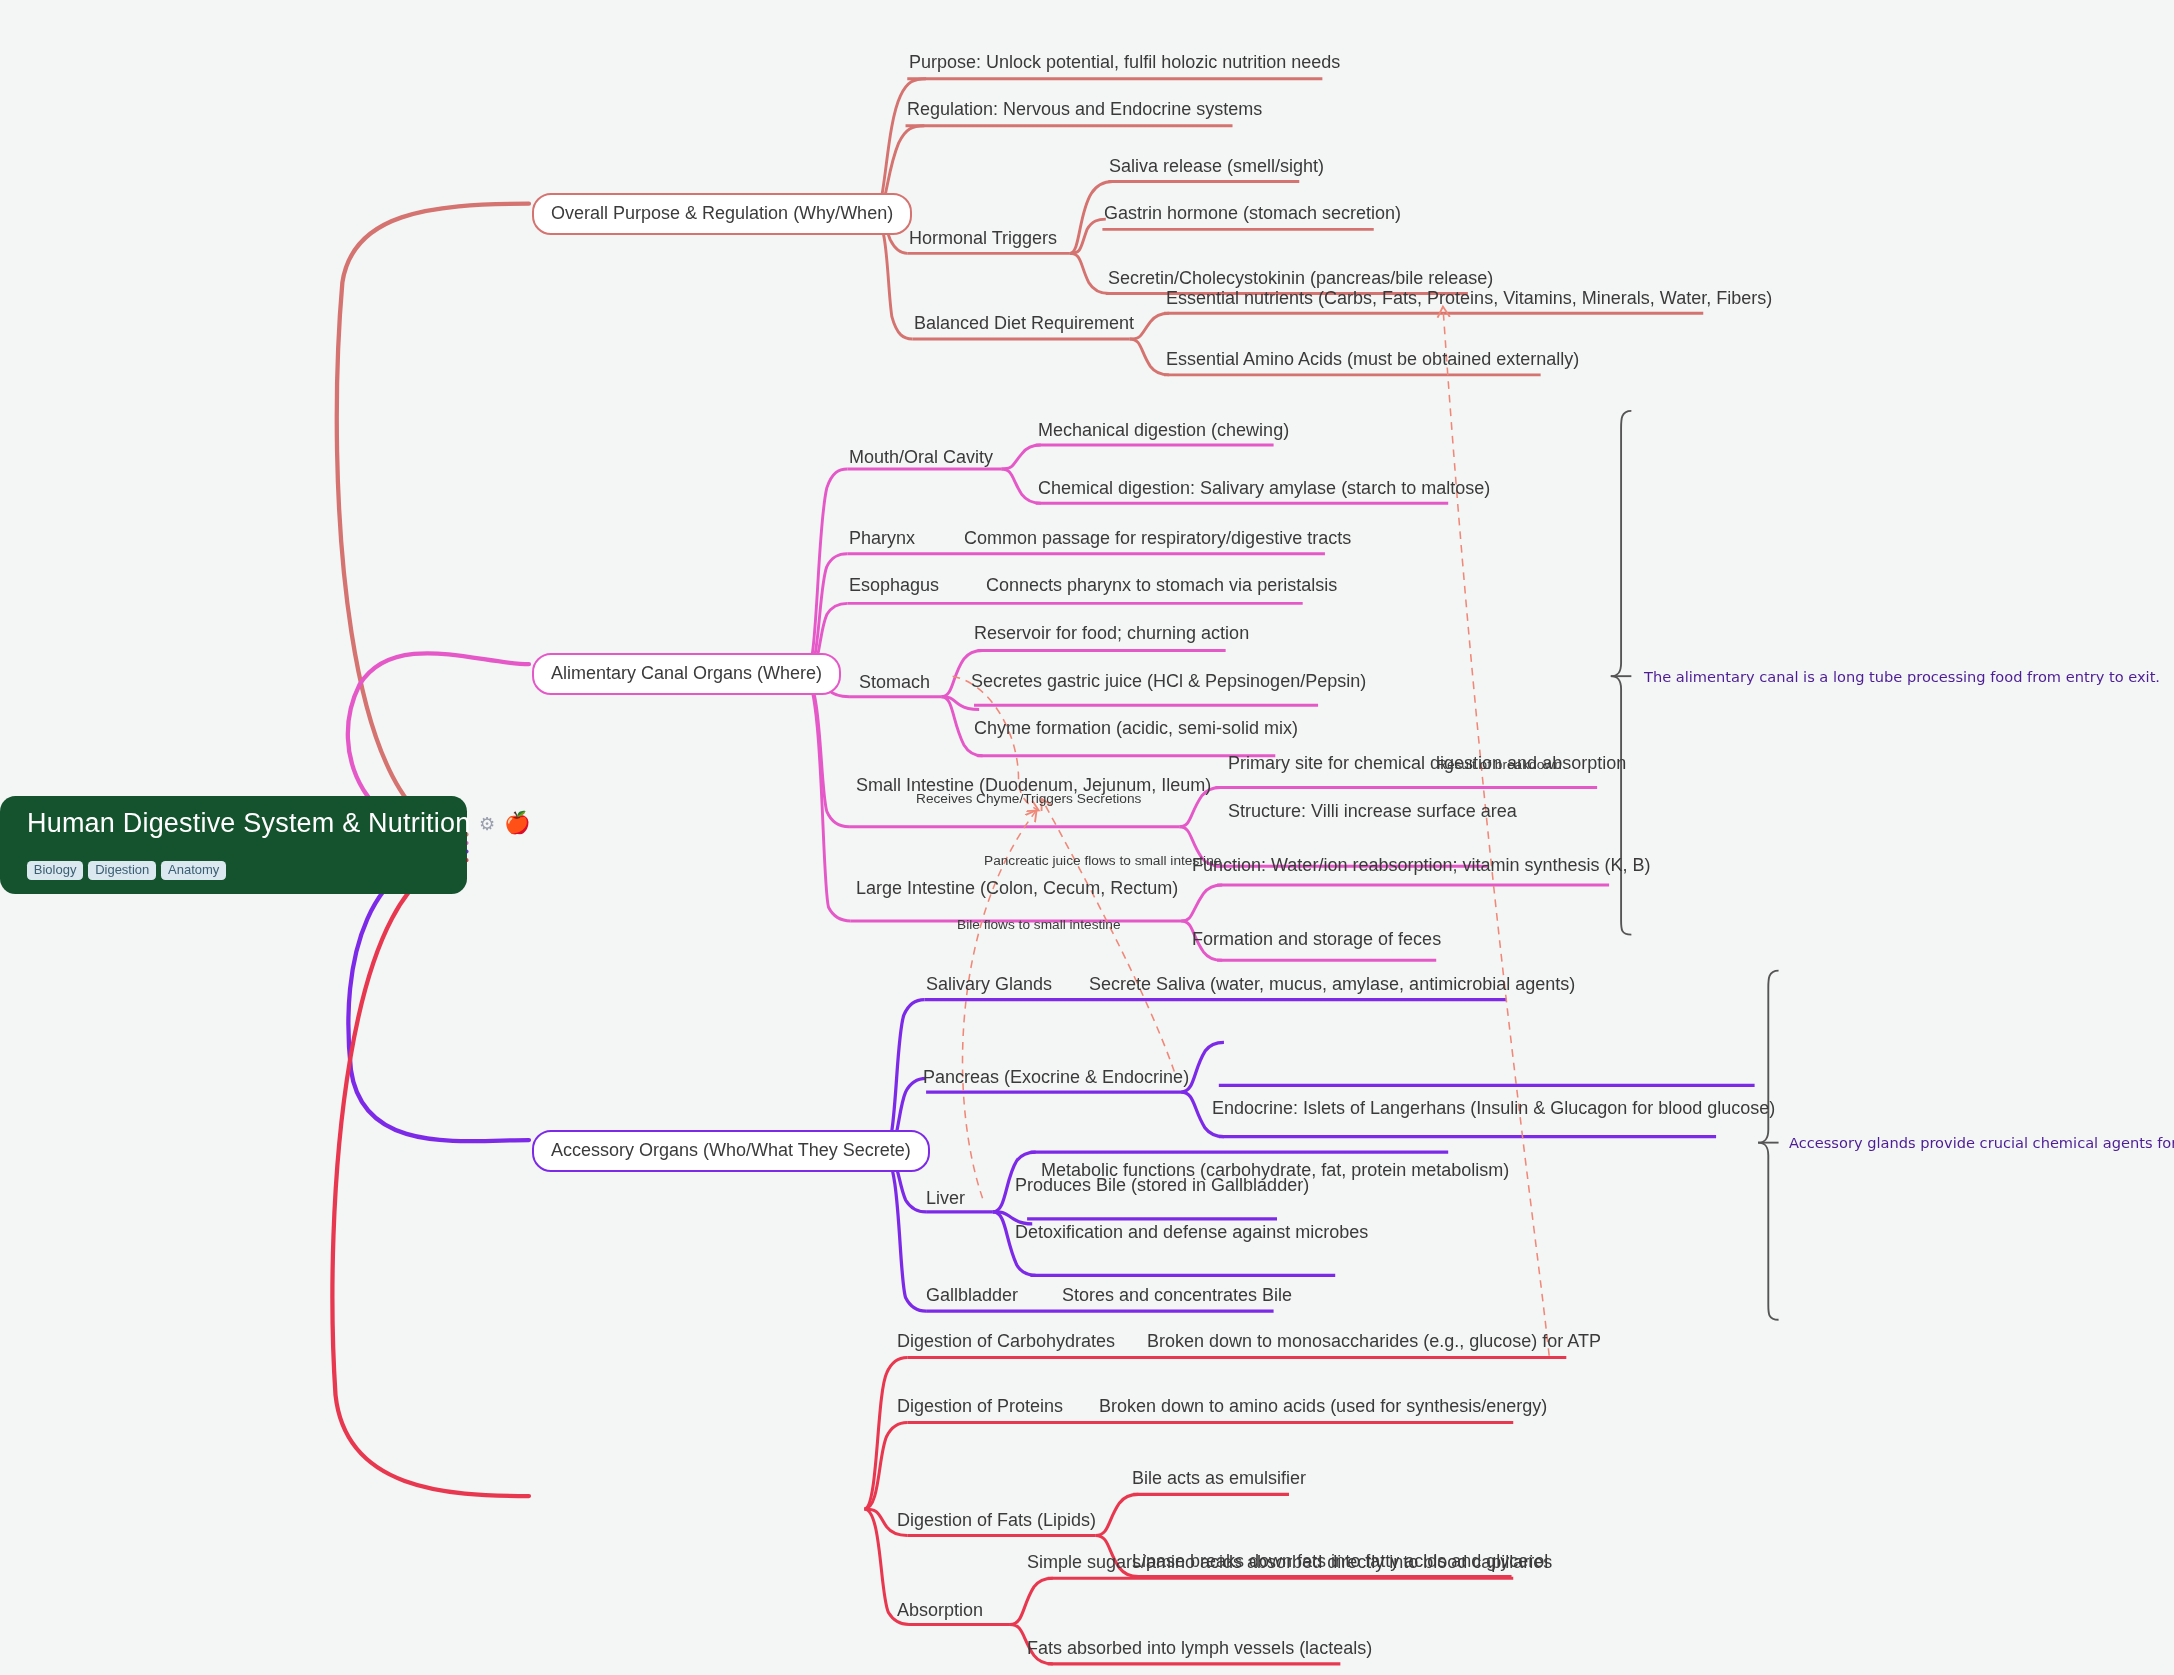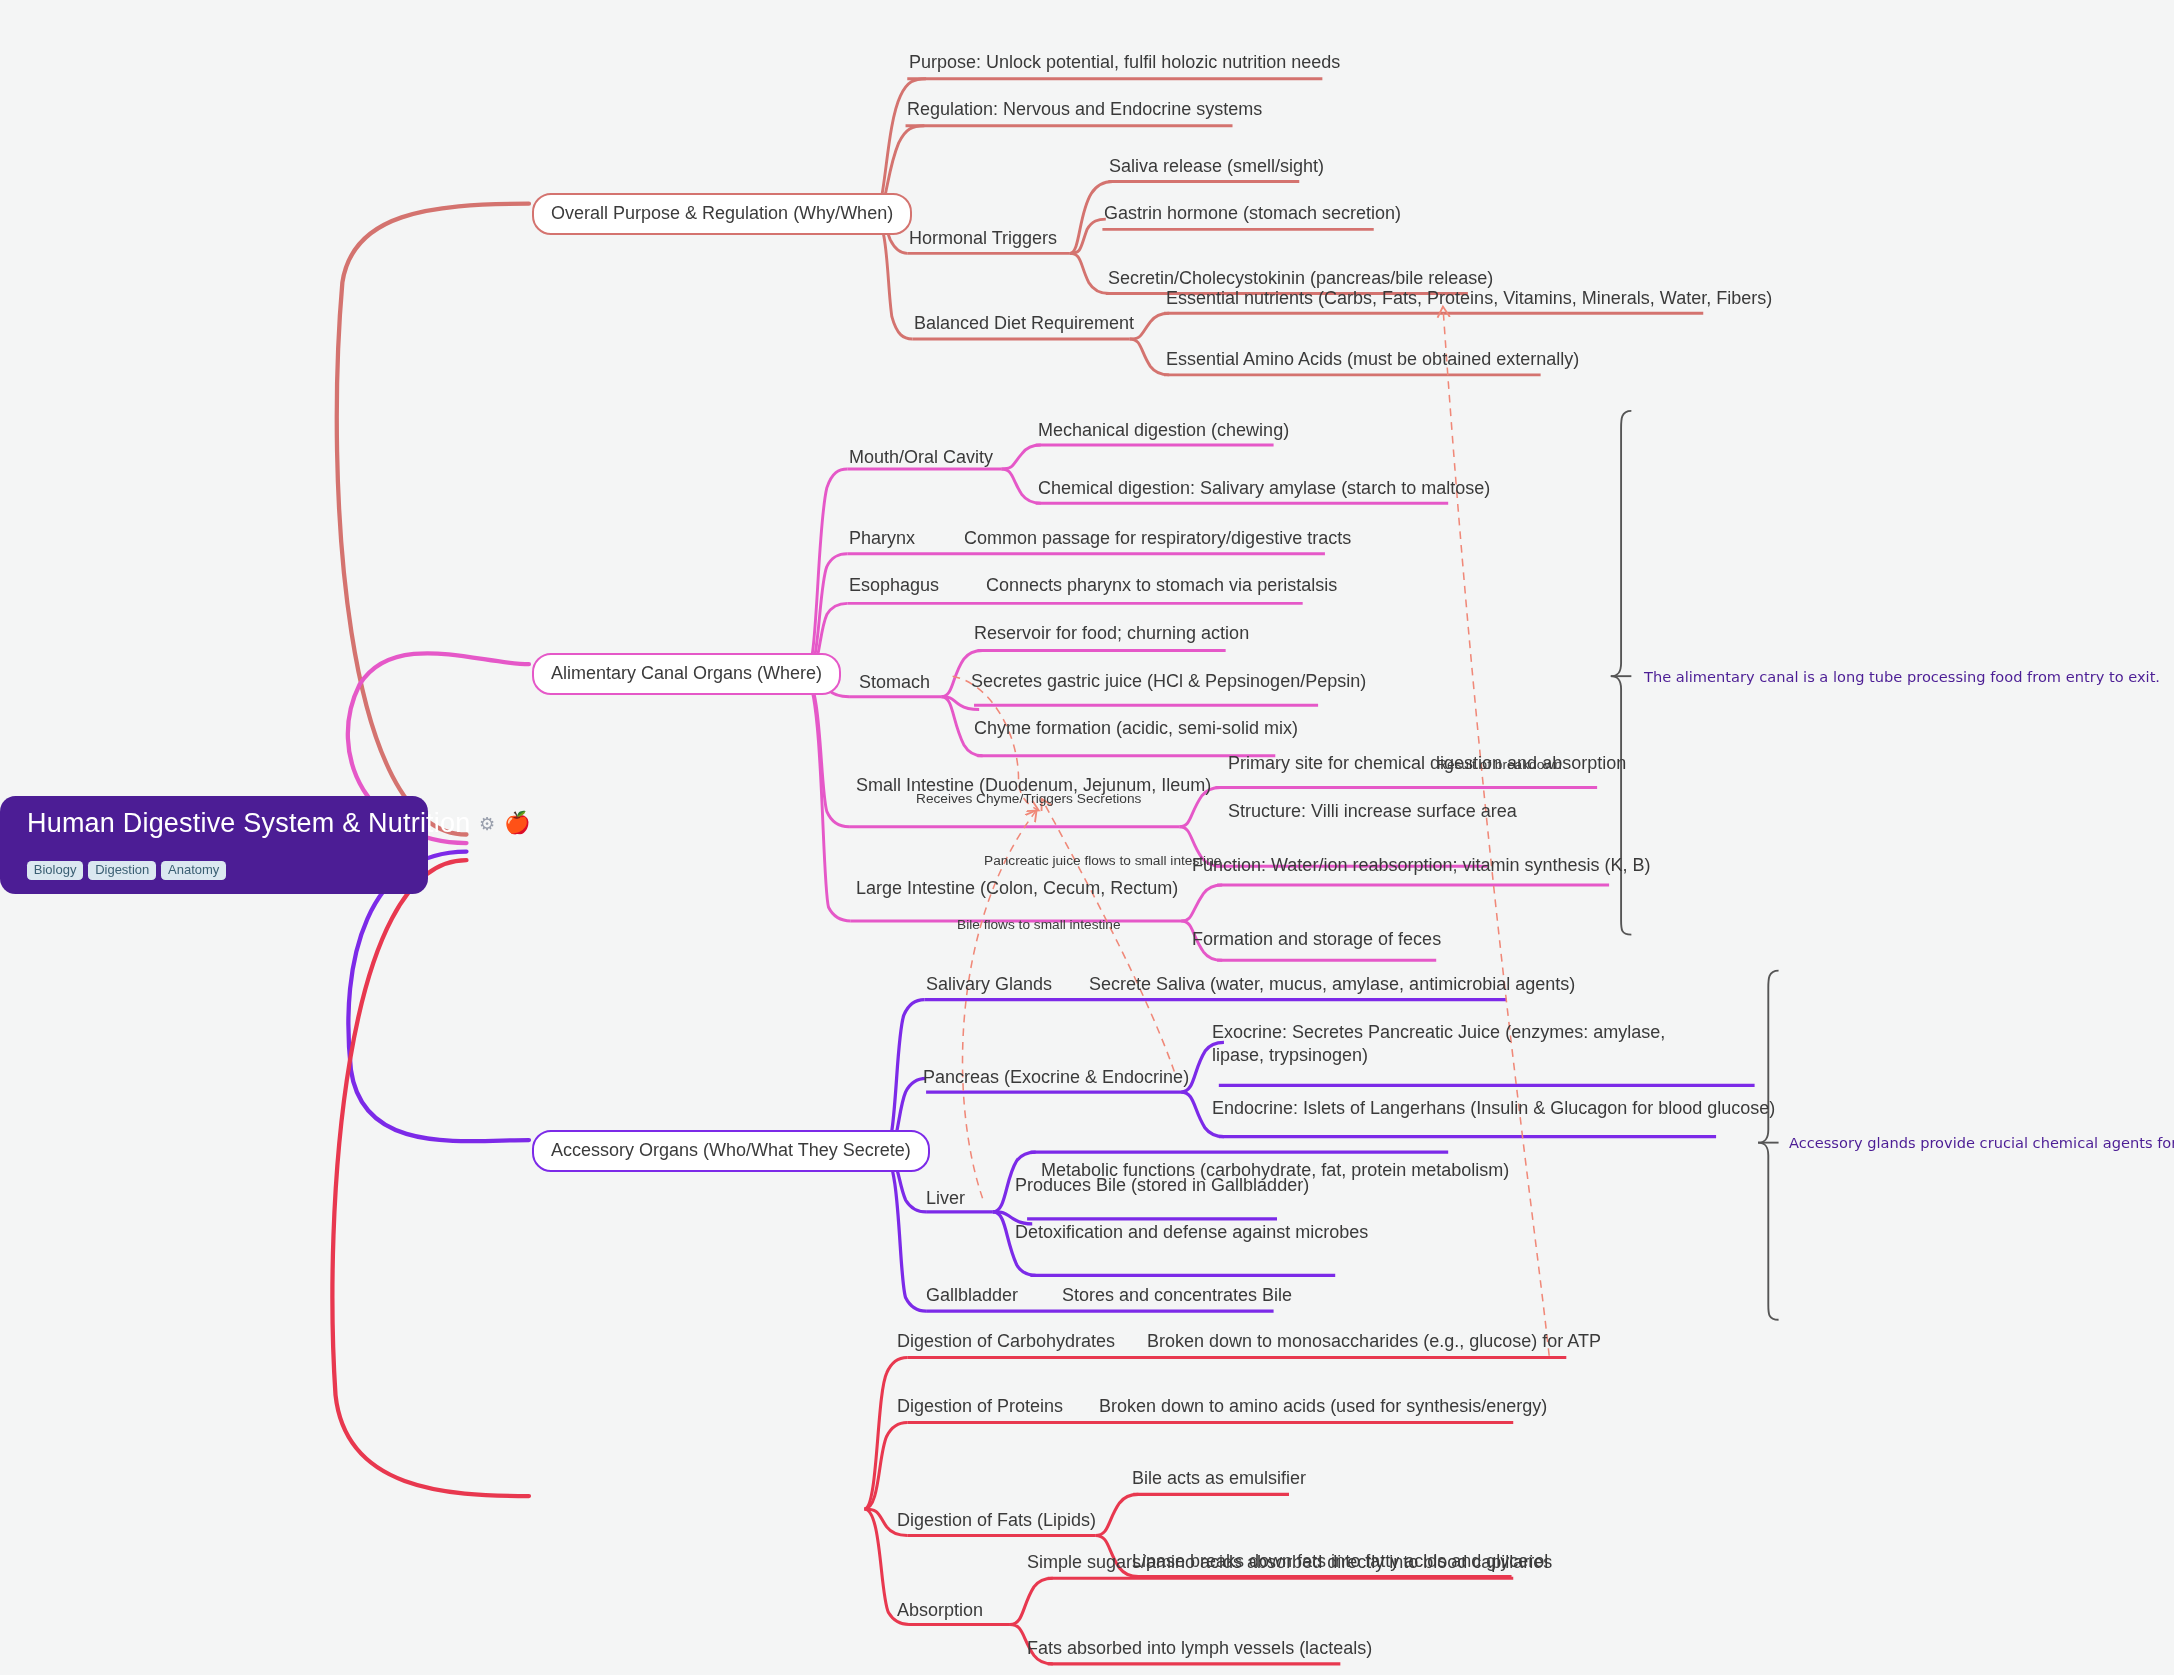--- a/index.html
+++ b/index.html
@@ -7,22 +7,22 @@
     width:2174px;height:1675px;
     background:#f4f5f5;
     font-family:"Liberation Sans",sans-serif;
     overflow:hidden;position:relative;
   }
   #canvas{position:absolute;inset:0;}
   svg.links{position:absolute;left:0;top:0;width:2174px;height:1675px;pointer-events:none;}
 
   
   .root-node{
-    position:absolute;left:0px;top:796px;width:428px;
-    background:#4c1d95;border-radius:15.4px;
+    position:absolute;left:0px;top:796px;width:467px;
+    background:#14532d;border-radius:15.4px;
     padding:12px 20.5px 13.7px 27px;box-sizing:border-box;
   }
   .root-title{
     color:#ffffff;font-size:27px;font-weight:400;letter-spacing:0.2px;
     white-space:nowrap;display:flex;align-items:center;gap:8.6px;
   }
   .root-title .gear{font-size:18px;color:#9aa0ad;line-height:1;}
   .root-title .apple{font-size:21.4px;line-height:1;}
   .root-tags{margin-top:22px;display:flex;gap:5.1px;}
   .tag{
@@ -247,21 +247,20 @@
   <div class="node" style="left:856px;top:877px;">Large Intestine (Colon, Cecum, Rectum)</div>
   <div class="node" style="left:1192px;top:854px;">Function: Water/ion reabsorption; vitamin synthesis (K, B)</div>
   <div class="node" style="left:1192px;top:928px;">Formation and storage of feces</div>
 
   <div class="pill" style="left:532px;top:1130px;border:2.6px solid #7c2ae8;">Accessory Organs (Who/What They Secrete)</div>
 
   <div class="node" style="left:926px;top:973px;">Salivary Glands</div>
   <div class="node" style="left:1089px;top:973px;">Secrete Saliva (water, mucus, amylase, antimicrobial agents)</div>
 
   <div class="node" style="left:923px;top:1066px;">Pancreas (Exocrine &amp; Endocrine)</div>
-  <div class="node wrap" style="left:1212px;top:1021px;width:473px;">Exocrine: Secretes Pancreatic Juice (enzymes: amylase, lipase, trypsinogen)</div>
   <div class="node" style="left:1212px;top:1097px;">Endocrine: Islets of Langerhans (Insulin &amp; Glucagon for blood glucose)</div>
 
   <div class="node" style="left:926px;top:1187px;">Liver</div>
   <div class="node" style="left:1041px;top:1127px;margin-top:32px;">Metabolic functions (carbohydrate, fat, protein metabolism)</div>
   <div class="node" style="left:1015px;top:1174px;">Produces Bile (stored in Gallbladder)</div>
   <div class="node" style="left:1015px;top:1221px;">Detoxification and defense against microbes</div>
 
   <div class="node" style="left:926px;top:1284px;">Gallbladder</div>
   <div class="node" style="left:1062px;top:1284px;">Stores and concentrates Bile</div>
 

